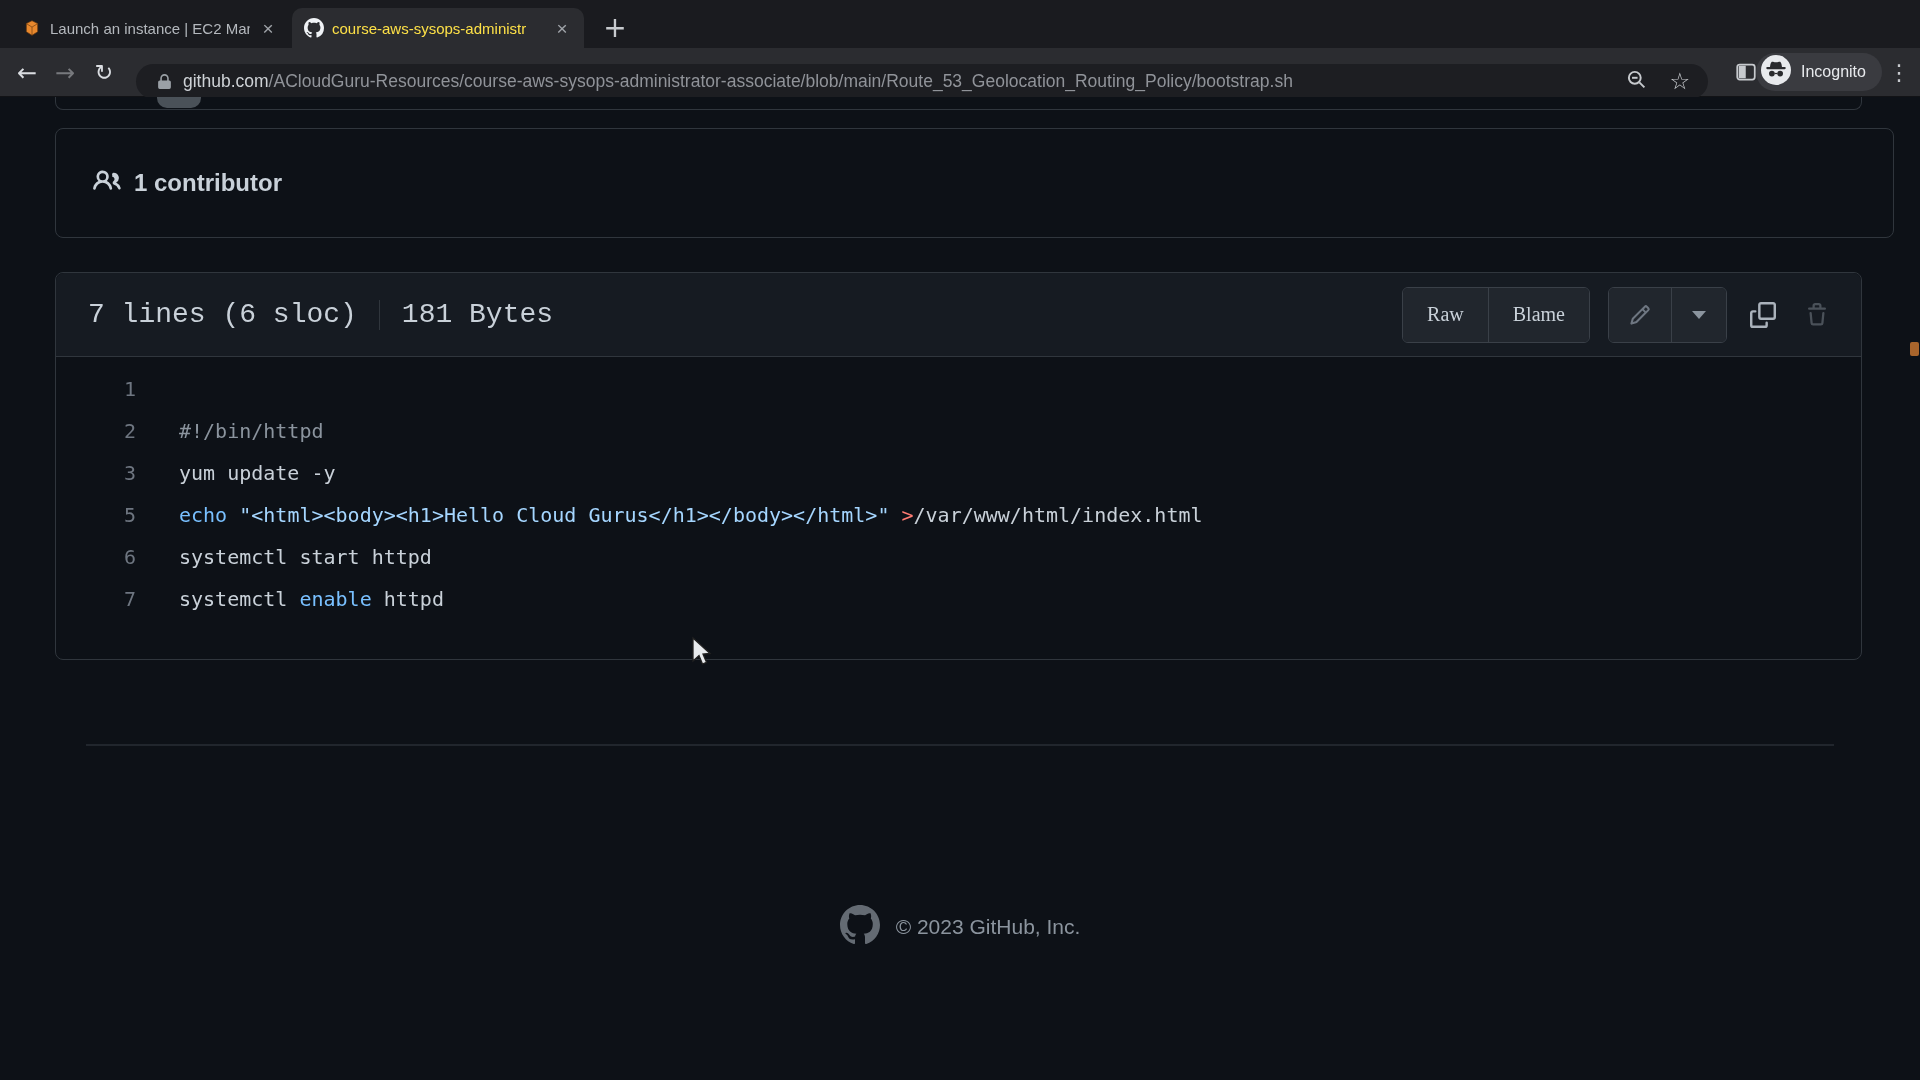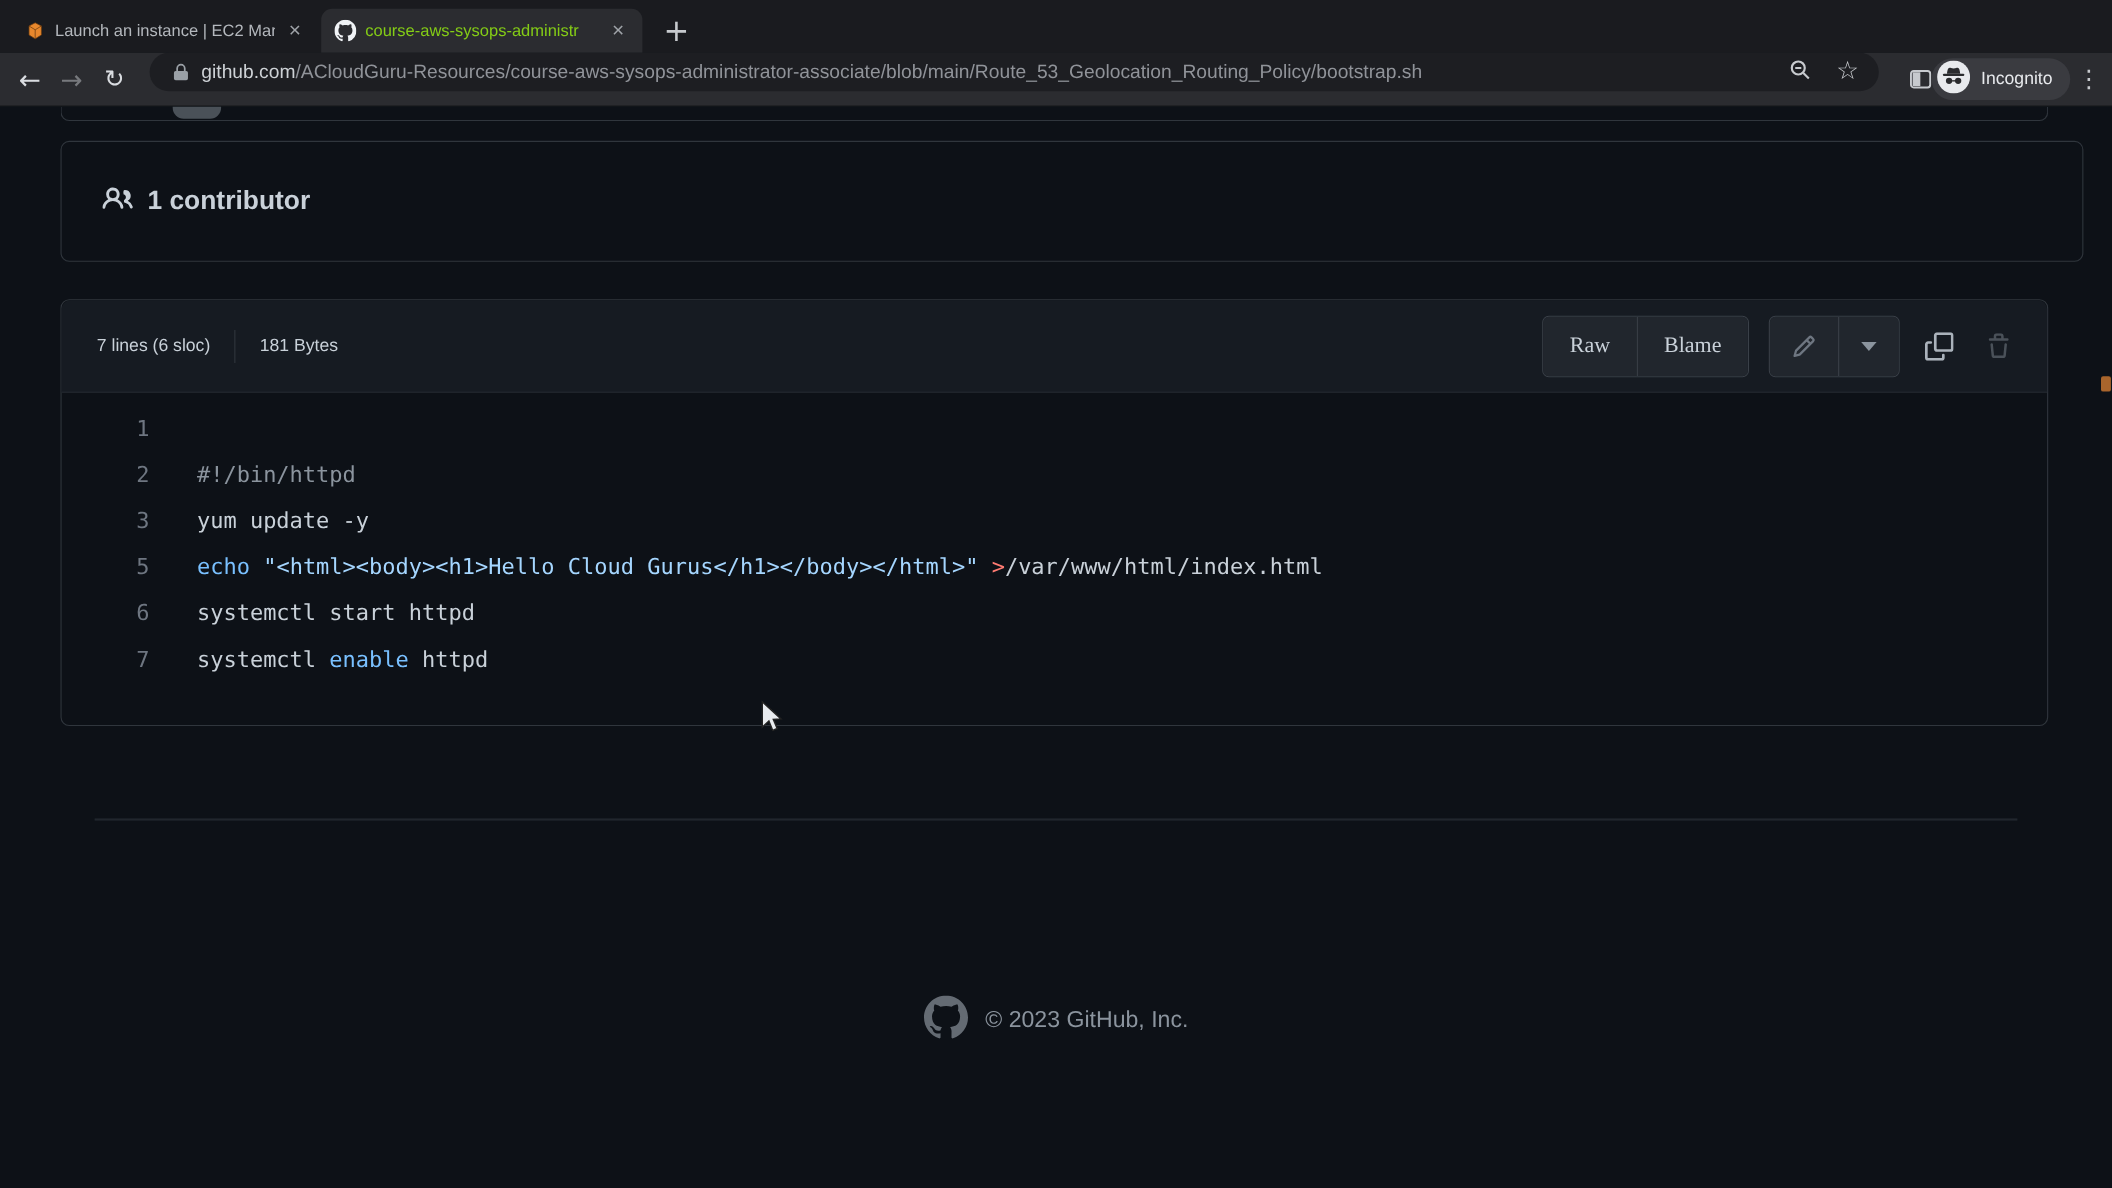--- a/index.html
+++ b/index.html
@@ -14,31 +14,31 @@
   html,body{width:1920px;height:1080px;overflow:hidden;}
   body{font-family:"Liberation Sans",sans-serif;background:var(--bg_page);position:relative;}
 
   
   .tabstrip{position:absolute;left:0;top:0;width:1920px;height:48px;background:var(--chrome_tabstrip);}
   .tab{position:absolute;top:8px;height:40px;display:flex;align-items:center;padding:0 12px;border-radius:10px 10px 0 0;}
   .tab-1{left:10px;width:280px;}
   .tab-2{left:292px;width:292px;background:var(--chrome_toolbar);}
   .tab .tab-title{flex:1;font-size:15px;white-space:nowrap;overflow:hidden;margin:0 8px;}
   .tab-1 .tab-title{color:#b4b8bd;}
-  .tab-2 .tab-title{color:#84cc16;}
+  .tab-2 .tab-title{color:#fde047;}
   .tab-close{color:#9fa3a8;font-size:19px;line-height:19px;width:20px;text-align:center;border-radius:50%;flex:none;}
   .newtab{position:absolute;left:600px;top:14px;width:30px;height:30px;color:#c7cace;font-size:28px;line-height:28px;text-align:center;font-family:"DejaVu Sans",sans-serif;}
   .favicon{width:20px;height:20px;flex:none;display:flex;align-items:center;justify-content:center;}
 
   .toolbar{position:absolute;left:0;top:48px;width:1920px;height:49px;background:var(--chrome_toolbar);border-bottom:1px solid #121316;}
   .nav-icon{position:absolute;top:10px;width:30px;height:30px;text-align:center;font-size:24px;line-height:30px;color:#dadde1;font-family:"DejaVu Sans",sans-serif;}
   .nav-back{left:12px;}
   .nav-fwd{left:50px;color:#77797d;}
   .nav-reload{left:89px;font-size:22px;}
-  .omnibox{position:absolute;left:136px;top:0;width:1572px;height:35px;background:var(--chrome_omnibox);border-radius:18px;display:flex;align-items:center;padding:16px 14px;}
+  .omnibox{position:absolute;left:136px;top:16px;width:1572px;height:35px;background:var(--chrome_omnibox);border-radius:18px;display:flex;align-items:center;padding:16px 14px;}
   .lock-wrap{flex:none;margin:0 10px 0 6px;display:flex;}
   .url{font-size:17.5px;white-space:nowrap;overflow:hidden;flex:1;}
   .url .domain{color:var(--chrome_text);}
   .url .path{color:var(--chrome_text_dim);}
   .omni-right{flex:none;display:flex;align-items:center;gap:22px;margin-right:4px;}
   .star{color:#c7cace;font-size:23px;line-height:23px;font-family:"DejaVu Sans",sans-serif;}
   .sidepanel-wrap{position:absolute;left:1736px;top:15px;display:flex;}
   .incog-badge{position:absolute;left:1756px;top:5px;height:38px;display:flex;align-items:center;gap:10px;background:#3a3b40;border-radius:19px;padding:0 16px 0 5px;}
   .incog-label{color:#e8eaed;font-size:16px;}
   .menu-dots{position:absolute;left:1888px;top:10px;color:#c7cace;font-size:22px;line-height:30px;font-family:"DejaVu Sans",sans-serif;}
@@ -47,21 +47,21 @@
   .page{position:absolute;left:0;top:97px;width:1920px;height:983px;background:var(--bg_page);}
   .partial-box{position:absolute;left:55px;top:0;width:1807px;height:13px;border:1px solid var(--border);border-top:none;border-radius:0 0 8px 8px;}
   .partial-fragment{position:absolute;left:101px;top:0;width:44px;height:11px;background:#4a5158;border-radius:0 0 10px 10px;}
 
   .contrib-box{position:absolute;left:55px;top:31px;width:1839px;height:110px;border:1px solid var(--border);border-radius:8px;display:flex;align-items:center;padding-left:37px;}
   .contrib-inner{display:flex;align-items:center;gap:13px;}
   .contrib-text{color:var(--text);font-size:24px;font-weight:600;}
 
   .file-box{position:absolute;left:55px;top:175px;width:1807px;height:388px;border:1px solid var(--border);border-radius:8px;background:var(--bg_page);}
   .file-header{height:84px;background:var(--bg_header);border-bottom:1px solid var(--border);border-radius:8px 8px 0 0;display:flex;align-items:center;padding:0 26px 0 32px;}
-  .file-meta{display:flex;align-items:center;font-family:Liberation Sans, sans-serif;font-size:16px;color:var(--text);}
+  .file-meta{display:flex;align-items:center;font-family:Liberation Mono, monospace;font-size:28px;color:var(--text);}
   .meta-divider{width:1px;height:30px;background:var(--border);margin:0 22px;}
   .file-actions{margin-left:auto;display:flex;align-items:center;gap:18px;}
   .btn-group{display:flex;border:1px solid #3a4048;border-radius:6px;overflow:hidden;}
   .gh-btn{background:var(--btn_bg);color:var(--text);border:none;font-family:Liberation Serif, serif;font-size:20px;font-weight:500;height:54px;padding:0 24px;}
   .gh-btn + .gh-btn{border-left:1px solid #3a4048;}
   .icon-btn{display:flex;align-items:center;justify-content:center;padding:0 20px;}
   .caret{width:0;height:0;border-left:7px solid transparent;border-right:7px solid transparent;border-top:8px solid #8b949e;}
   .hdr-icon{display:flex;align-items:center;justify-content:center;width:36px;height:36px;}
   .trash-icon-wrap{opacity:.55;}
 

